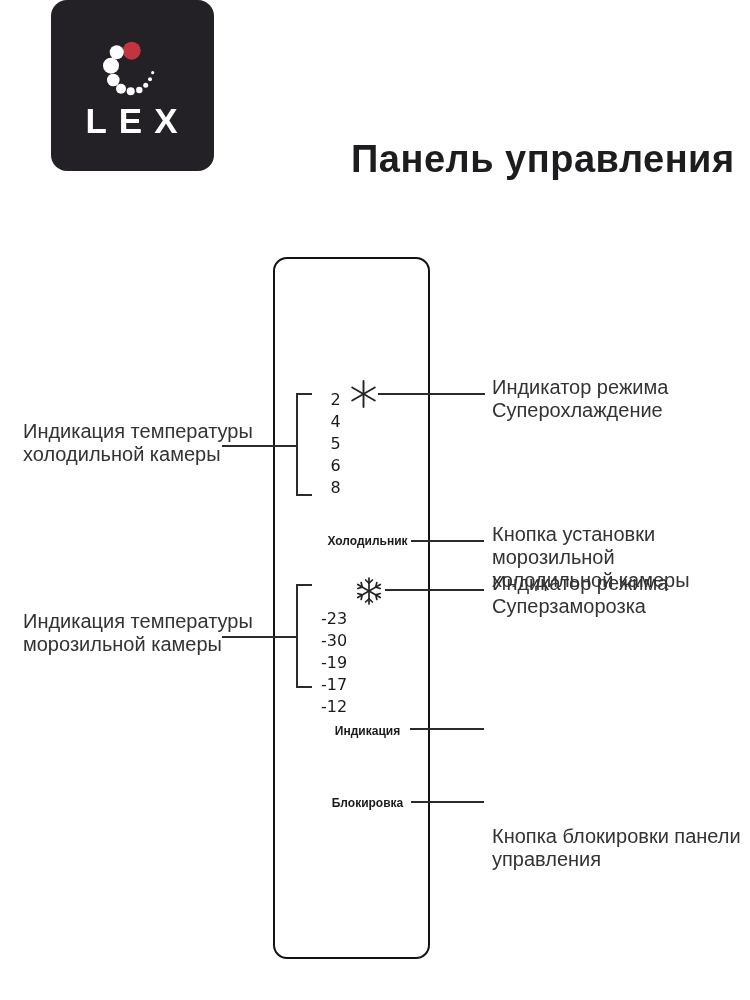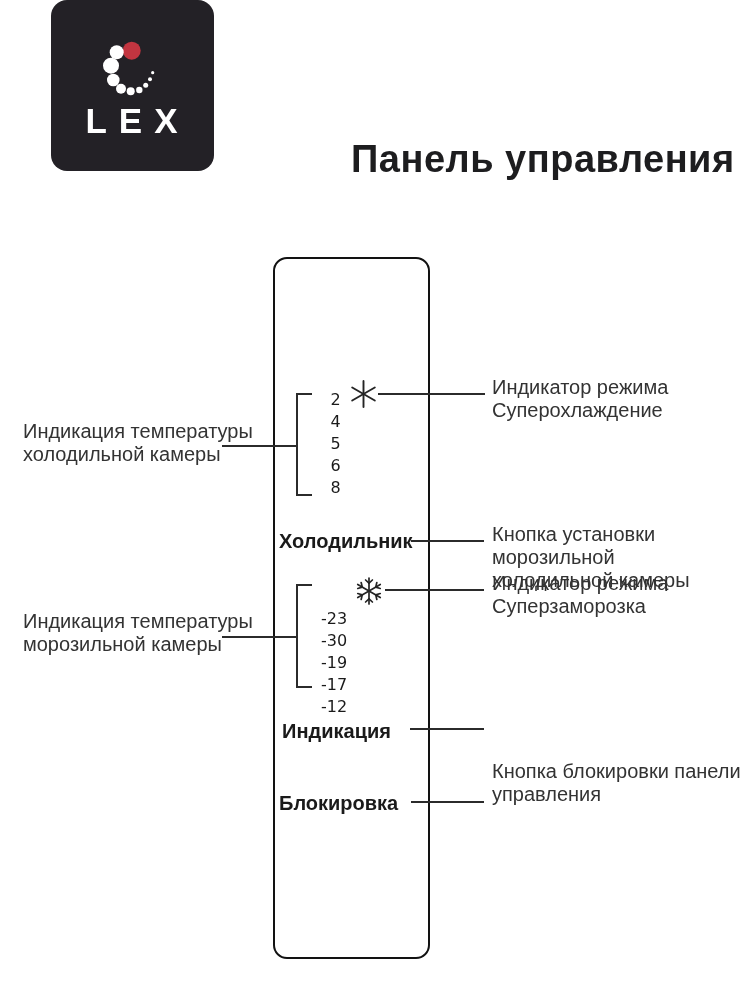--- a/index.html
+++ b/index.html
@@ -32,38 +32,38 @@
   
   .num-col { position:absolute; display:flex; flex-direction:column; }
   .num-col .num {
     height:22px; line-height:22px; text-align:center;
     font-family:"DejaVu Sans", sans-serif; font-size:16px; color:#1a1a1a;
   }
   .col-fridge  { left:316px; top:389px; width:39px; }
   .col-freezer { left:311px; top:580px; width:46px;margin-top:28px; }
   
   .panel-label {
-    position:absolute; left:279px; width:115px; text-align:center;
-    font-size:20px; line-height:16px; font-weight:700; color:#1a1a1a;
+    position:absolute; left:310px; width:115px; text-align:center;
+    font-size:12px; line-height:16px; font-weight:700; color:#1a1a1a;
   }
   .label-fridge  { top:533px; }
   .label-freezer { top:723px; }
   .label-lock    { top:795px; }
   
   .ann {
     position:absolute; font-size:20px; line-height:23px; color:#333333;
     white-space:pre-line;
   }
   .ann-left-1 { left:23px;  top:420px; }
   .ann-left-2 { left:23px;  top:610px; }
   .ann-right-1 { left:492px; top:376px; }
   .ann-right-2 { left:492px; top:523px; }
   .ann-right-3 { left:492px; top:572px; }
   .ann-right-4 { left:492px; top:700px; }
-  .ann-right-5 { left:492px; top:760px; }
+  .ann-right-5 { left:492px; top:825px; }
   
   .cline { position:absolute; height:2px; background:#2b2b2b; }
   .cl-l1 { left:222px; top:445px; width:76px; }
   .cl-l2 { left:222px; top:636px; width:76px; }
   .cl-r1 { left:378px; top:393px; width:107px; }
   .cl-r2 { left:411px; top:540px; width:73px; }
   .cl-r3 { left:385px; top:589px; width:99px; }
   .cl-r4 { left:410px; top:728px; width:74px; }
   .cl-r5 { left:411px; top:801px; width:73px; }
   .bracket {

